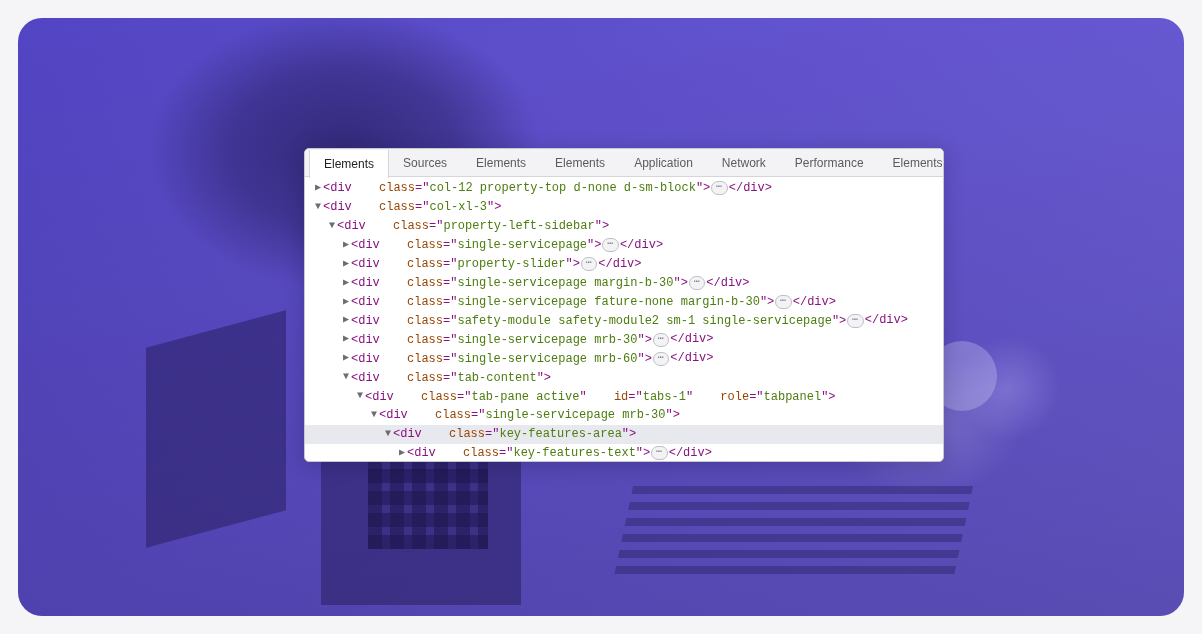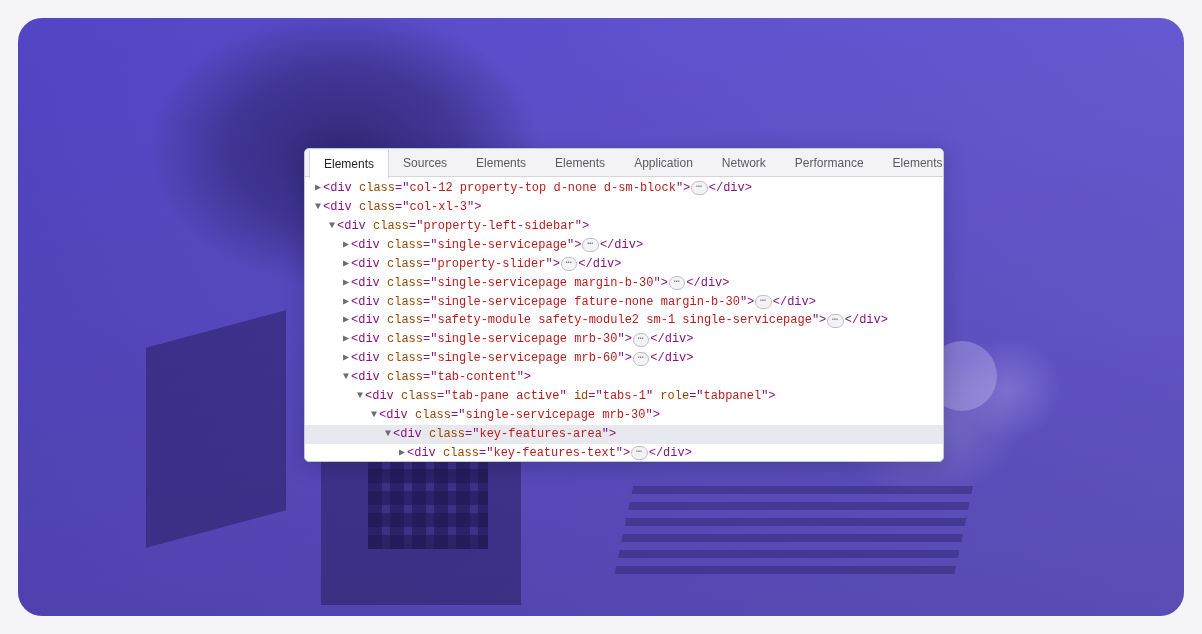--- a/index.html
+++ b/index.html
@@ -98,22 +98,22 @@
     padding-left: 8px;
   }
   .row.selected {
     background: #e8e8ef;
   }
   .tw { display: inline-block; width: 10px; text-align: center; color: #6b6b72; font-size: 10px; vertical-align: middle; }
   .tw.col::before { content: "▶"; }
   .tw.exp::before { content: "▼"; }
   .pad { display: inline-block; }
   .tag { color: #881280; }
-  .attr-n { color: #994500; }
-  .attr-v { color: #b91c1c; }
+  .attr-n { color: #994500; margin-left: 20px; }
+  .attr-v { color: #4d7c0f; }
   .punct { color: #881280; }
   .dots {
     display: inline-block;
     border: 1px solid #bfbfc7;
     border-radius: 8px;
     background: #f3f3f5;
     color: #7a7a82;
     font-size: 9px;
     line-height: 9px;
     padding: 1px 4px 2px 4px;

